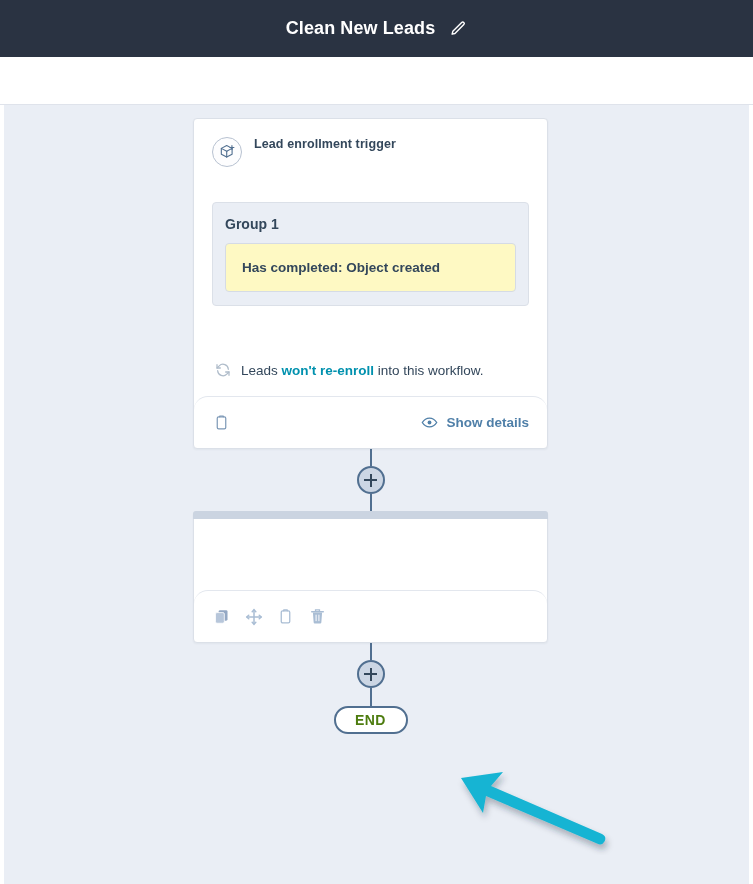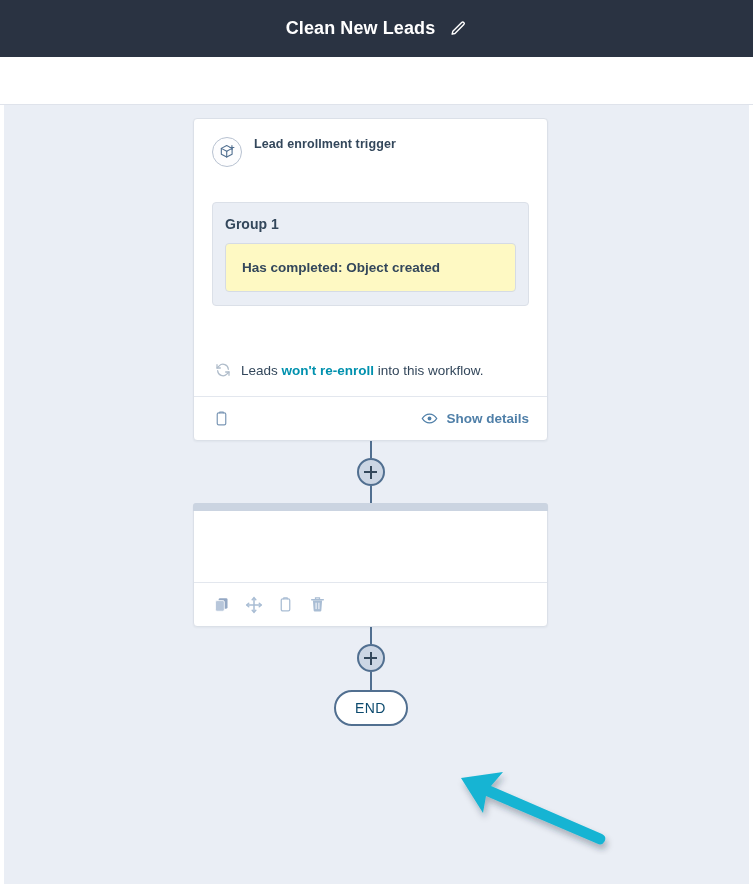--- a/index.html
+++ b/index.html
@@ -155,26 +155,27 @@
     margin-top: 32px;
   }
   .reenroll .strong {
     font-weight: bold;
     color: #0091ae;
   }
 
   
   .card-footer {
     border-top: 1px solid #e3e7ee;
-    height: 44px;
+    height: 52px;
     display: flex;
     align-items: center;
     justify-content: space-between;
     padding: 0 18px;
     margin-top: 18px;
+    border-radius: 14px;
   }
   .footer-tools {
     display: flex;
     align-items: center;
     gap: 13px;
     height: 38px;
   }
   .tool-btn {
     display: flex;
     align-items: center;
@@ -236,30 +237,30 @@
     color: #33475b;
     padding: 0 0 14px 1px;
   }
   .action-desc .light { color: #7c98b6; }
   .action-desc .bold { font-weight: bold; color: #33475b; }
   .action-spacer { height: 35px; }
 
   
   .end-node {
     width: 74px;
-    height: 36px;
+    height: 28px;
     border-radius: 18px;
     border: 2px solid #516f90;
     background: #ffffff;
     display: flex;
     align-items: center;
     justify-content: center;
     font-size: 14px;
-    font-weight: normal;
-    color: #0c4a6e;
+    font-weight: bold;
+    color: #4d7c0f;
     letter-spacing: 0.4px;
     z-index: 4;
   }
 
   
   .annot-arrow {
     position: absolute;
     left: 443px;
     top: 645px;
     width: 175px;

